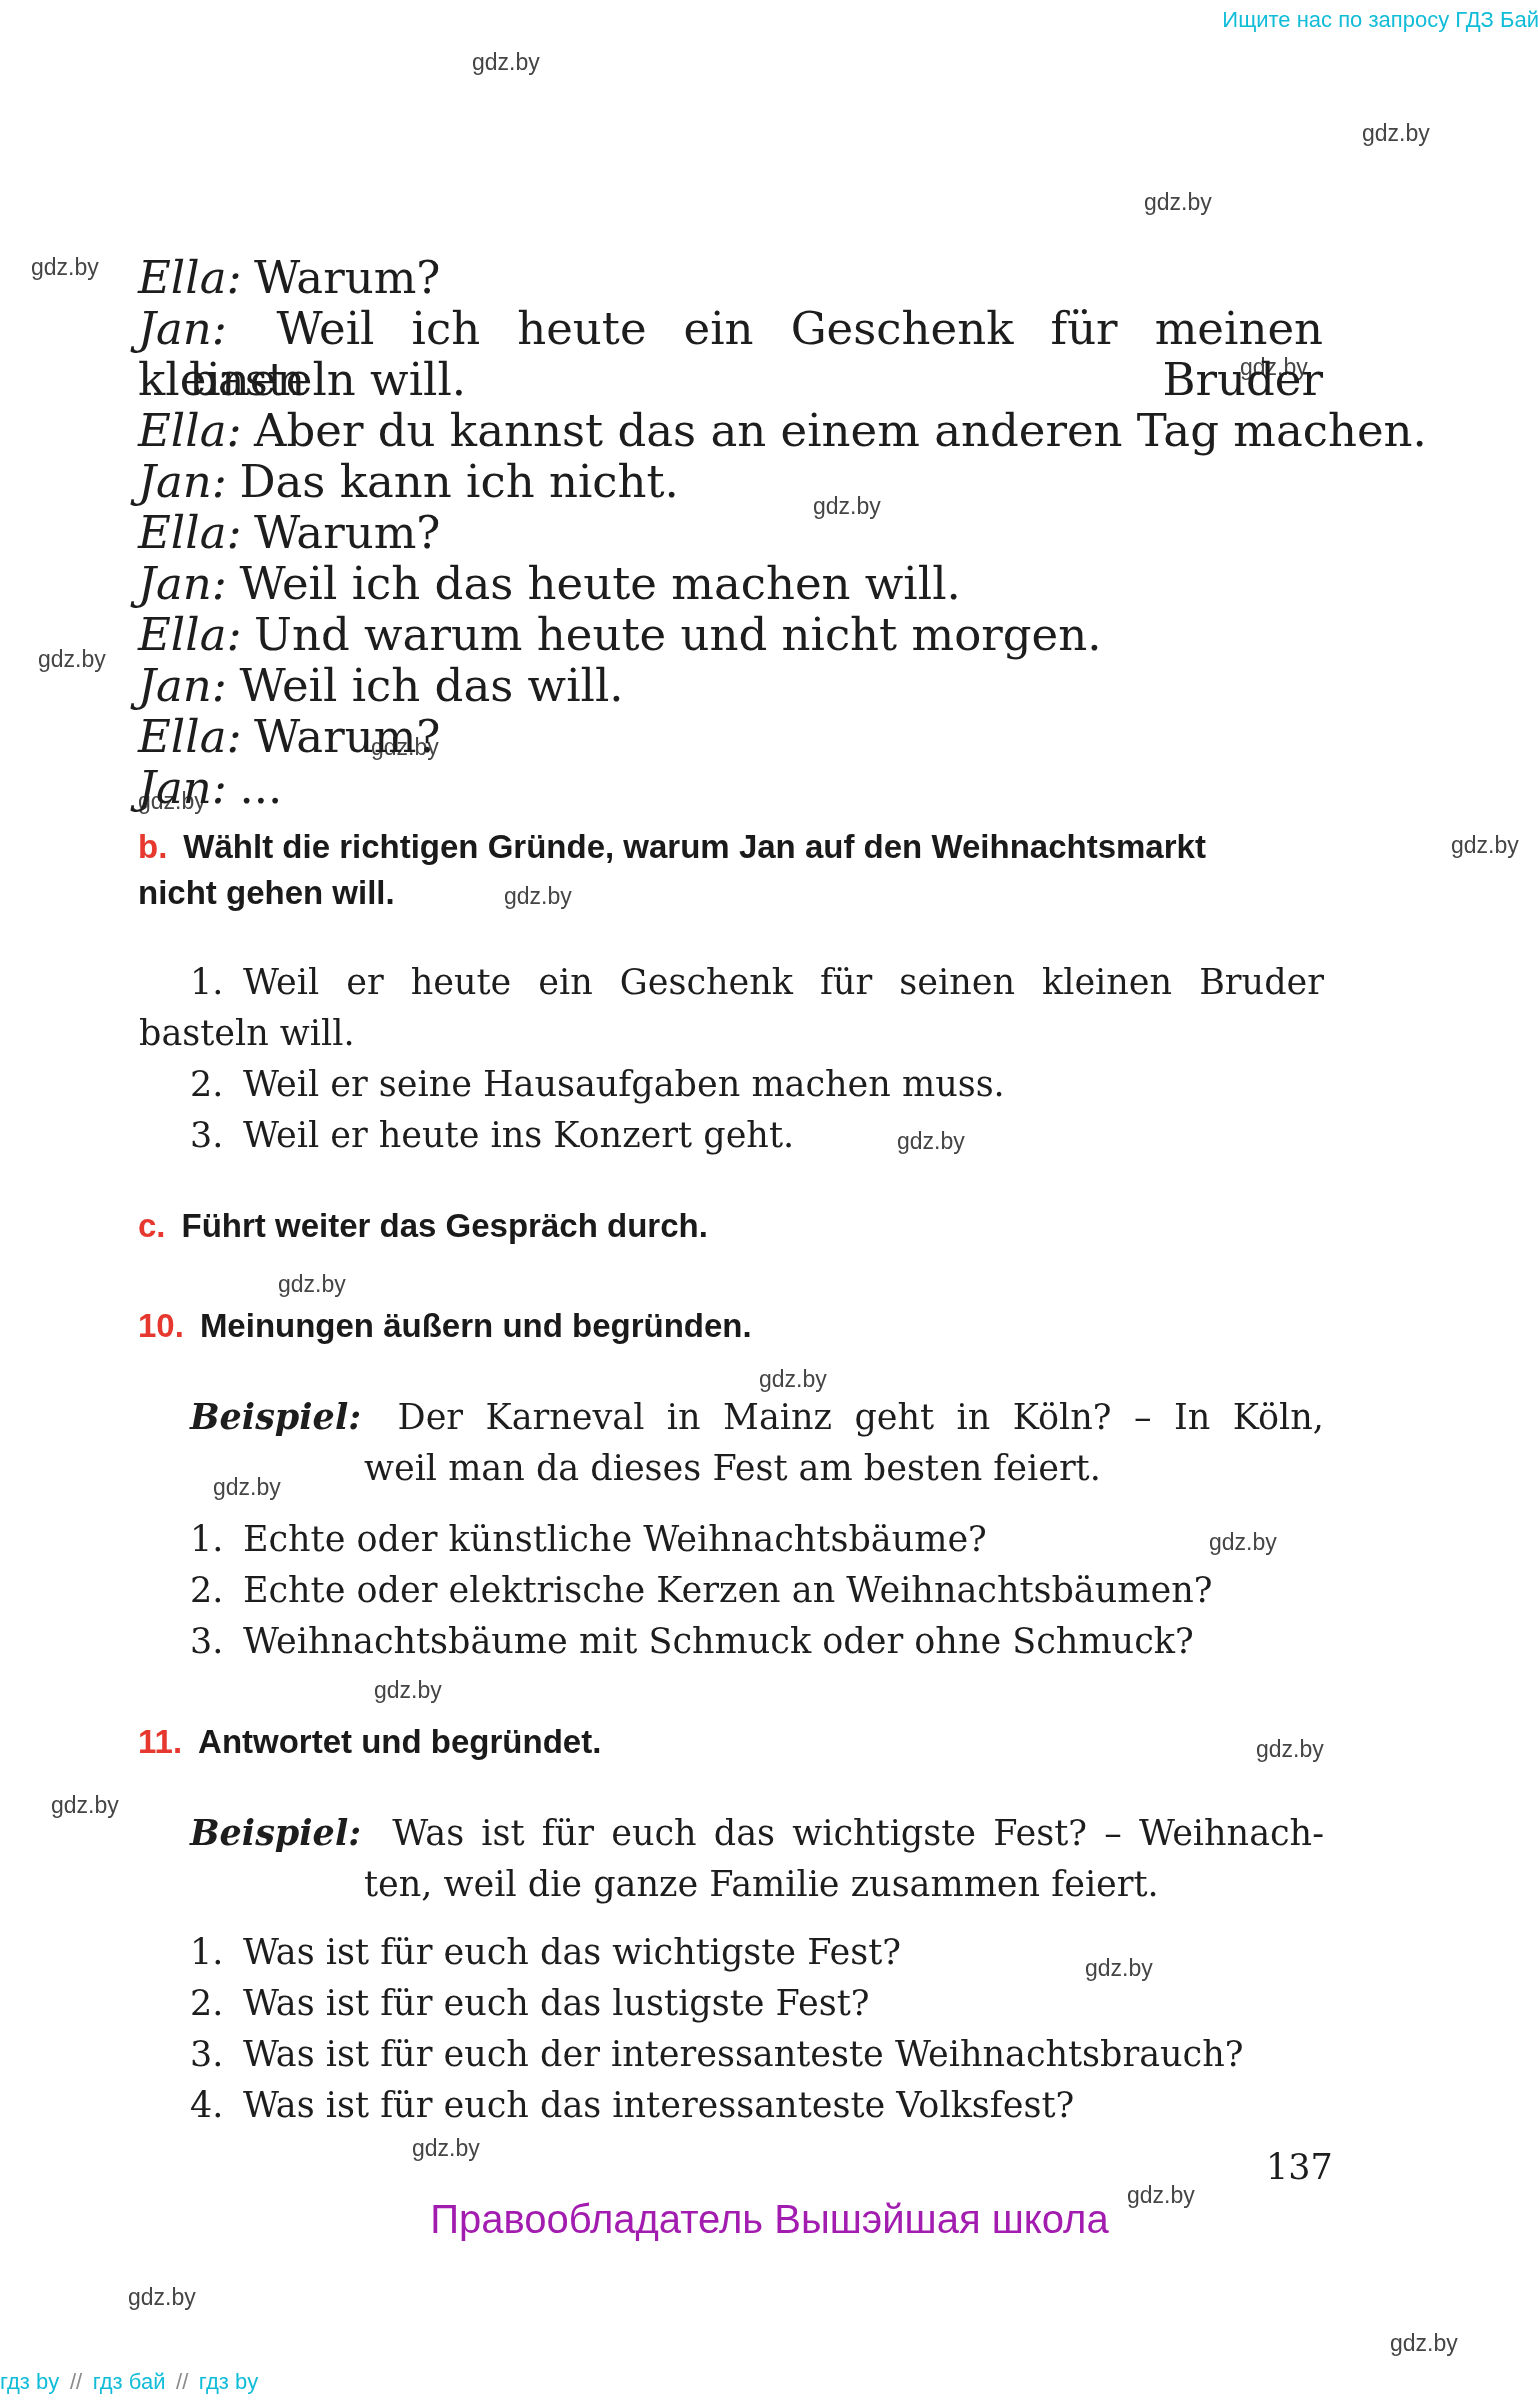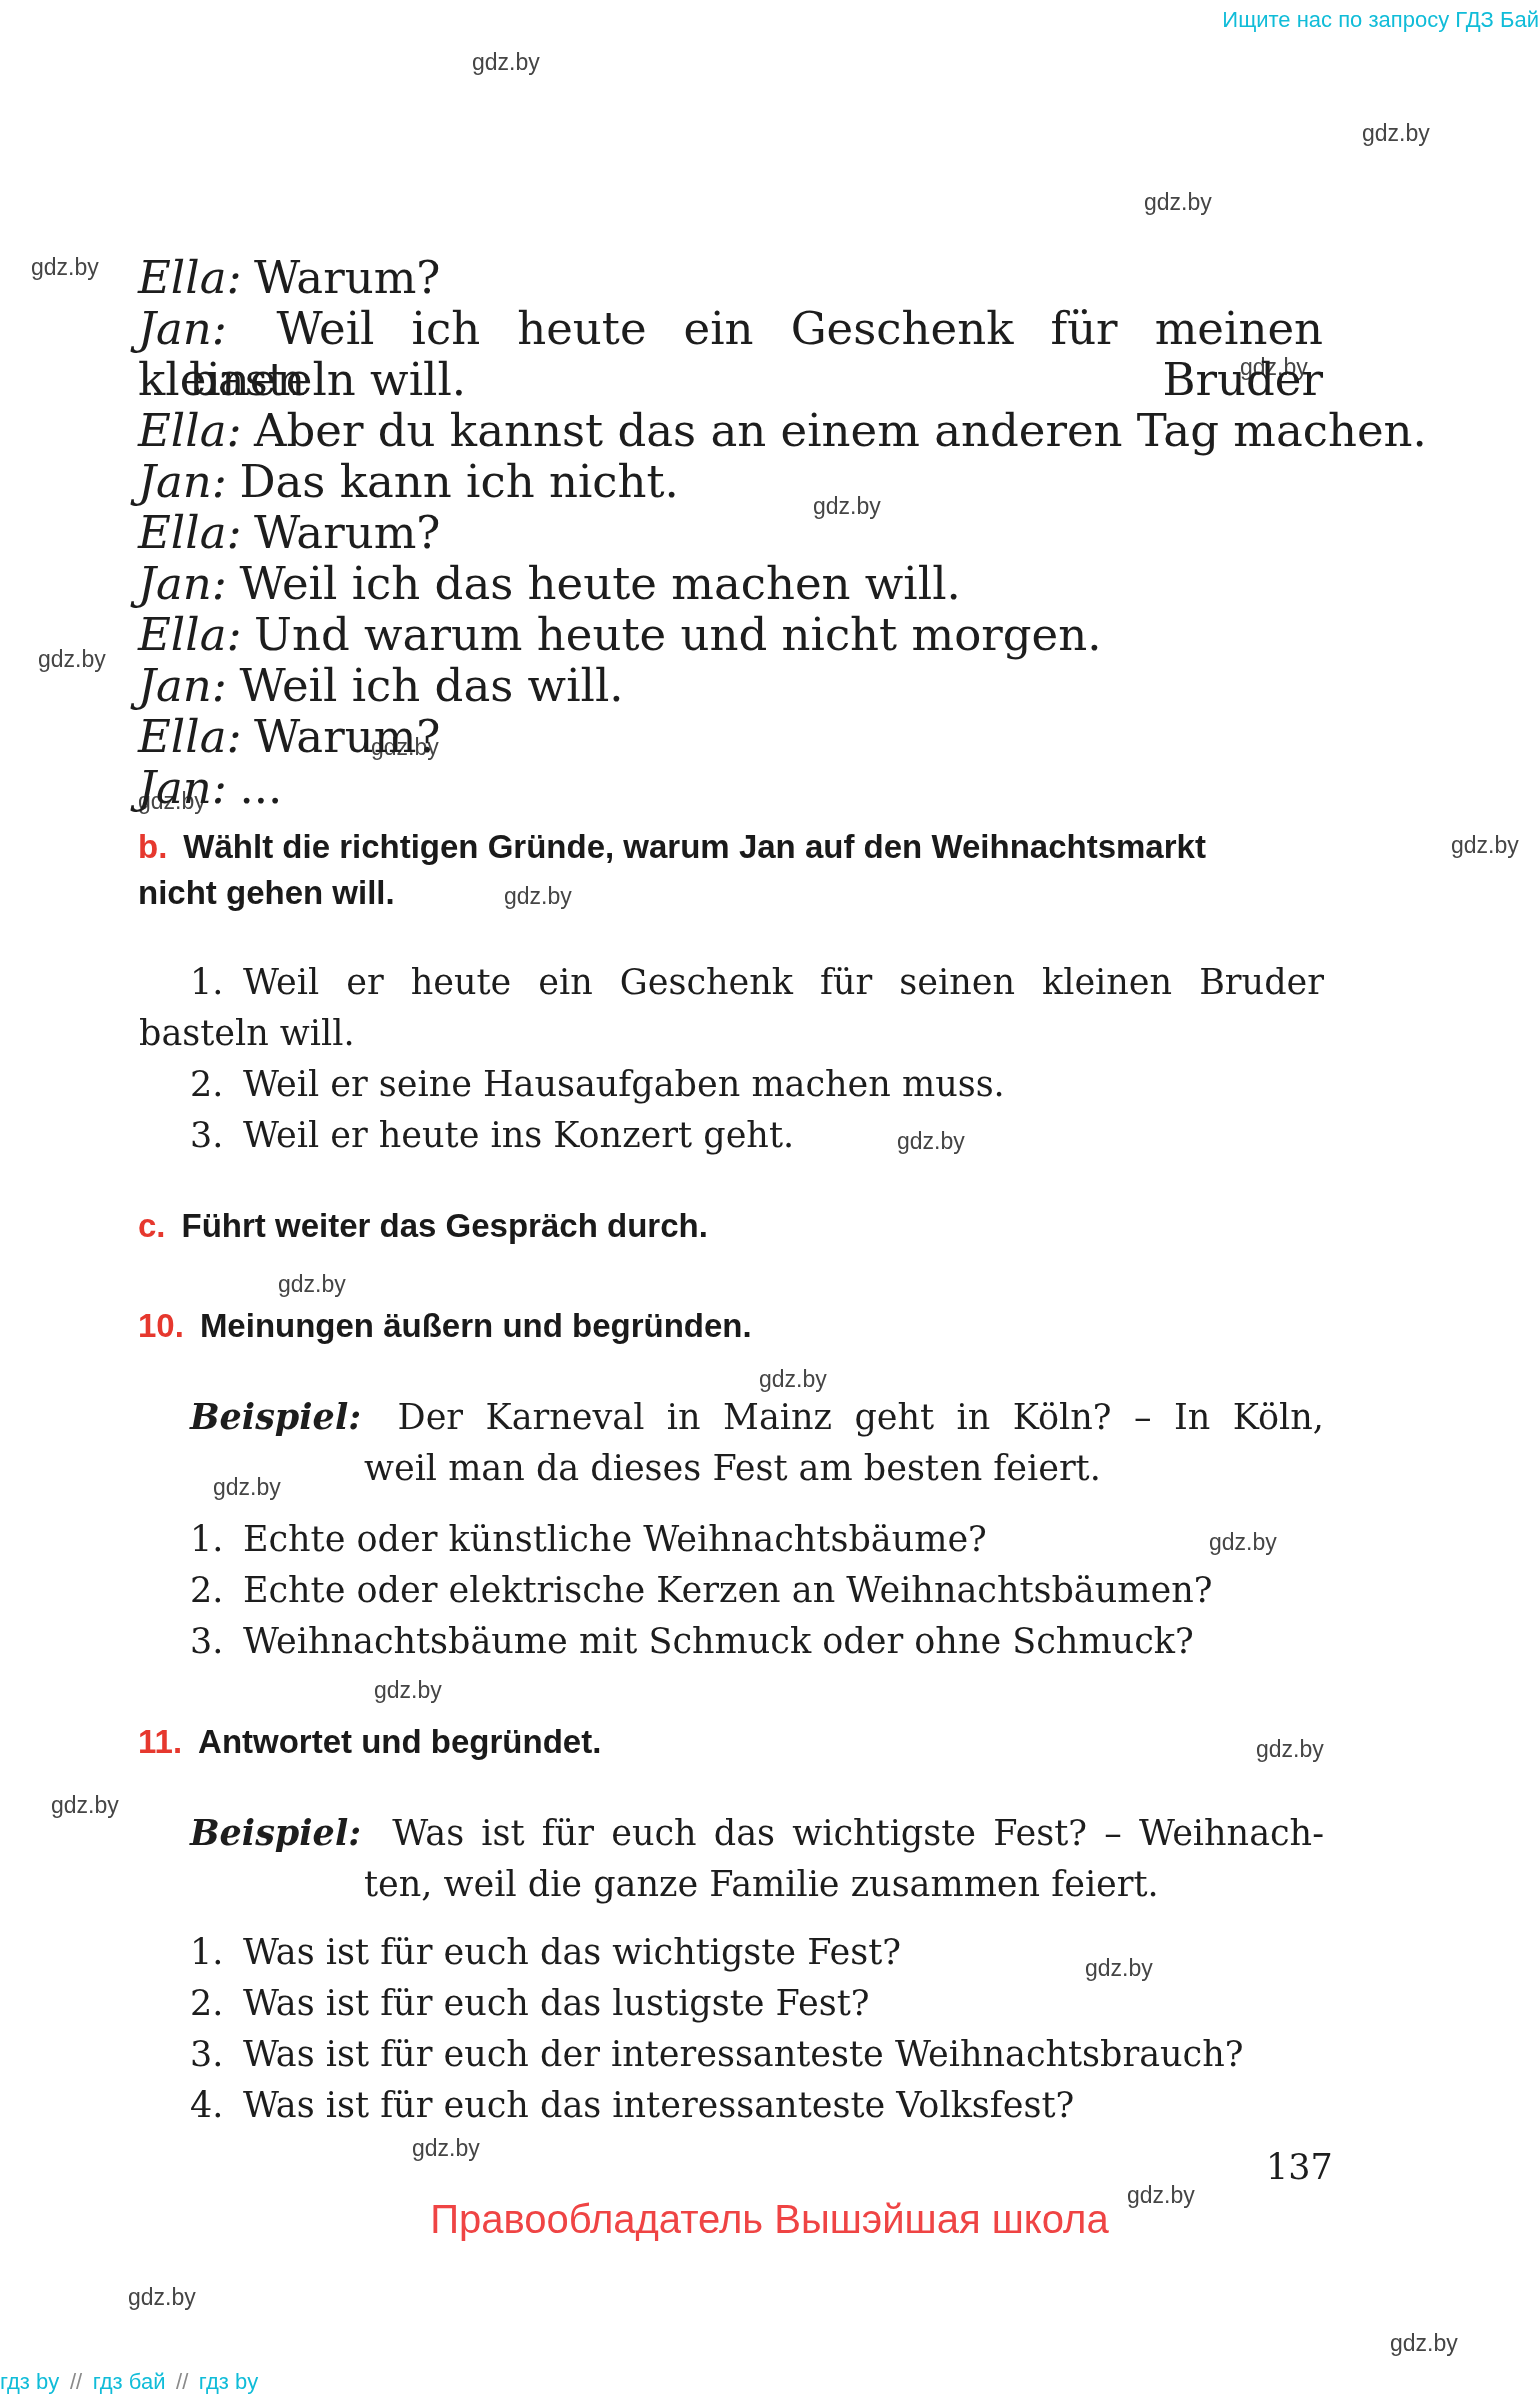--- a/index.html
+++ b/index.html
@@ -62,21 +62,21 @@
   .blabel { font-weight:bold; font-style:italic; margin-right:14px; }
   
   .pagenum {
     position:absolute; left:1266px; top:2147px;
     font-size:35px; color:#1d1d1d;
   }
   .copyright {
     position:absolute; top:2197px; left:0; width:100%;
     text-align:center;
     font-family:"Liberation Sans", sans-serif;
-    font-size:40px; color:#ef4444;
+    font-size:40px; color:#a21caf;
   }
   .bottomlinks {
     position:absolute; top:2369px; left:0; width:100%;
     text-align:left;
     font-family:"Liberation Sans", sans-serif;
     font-size:22px; color:#10bcd8;
   }
   .bottomlinks .sep { color:#8a8a8a; margin:0 10.6px; }
 </style>
 </head>

